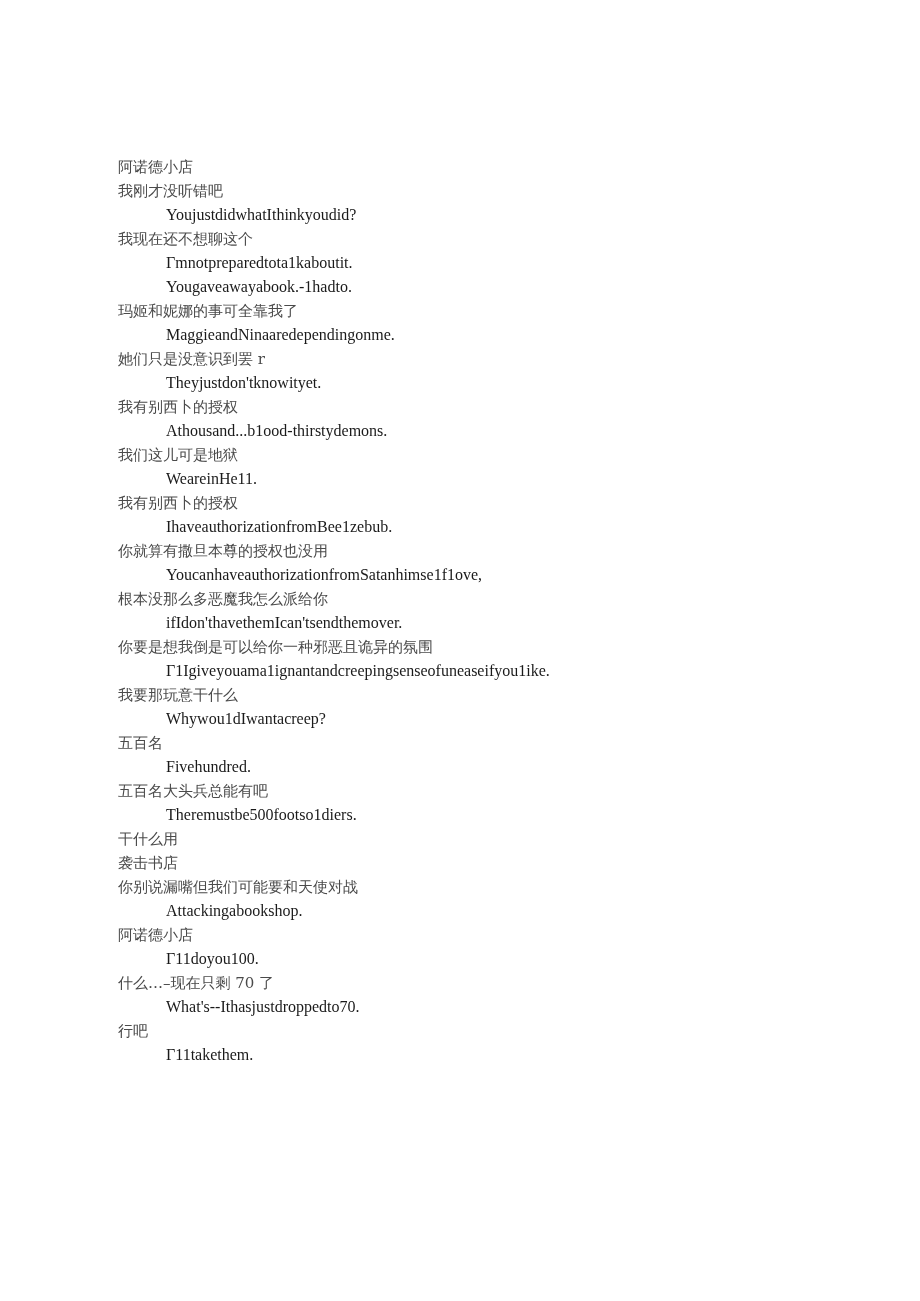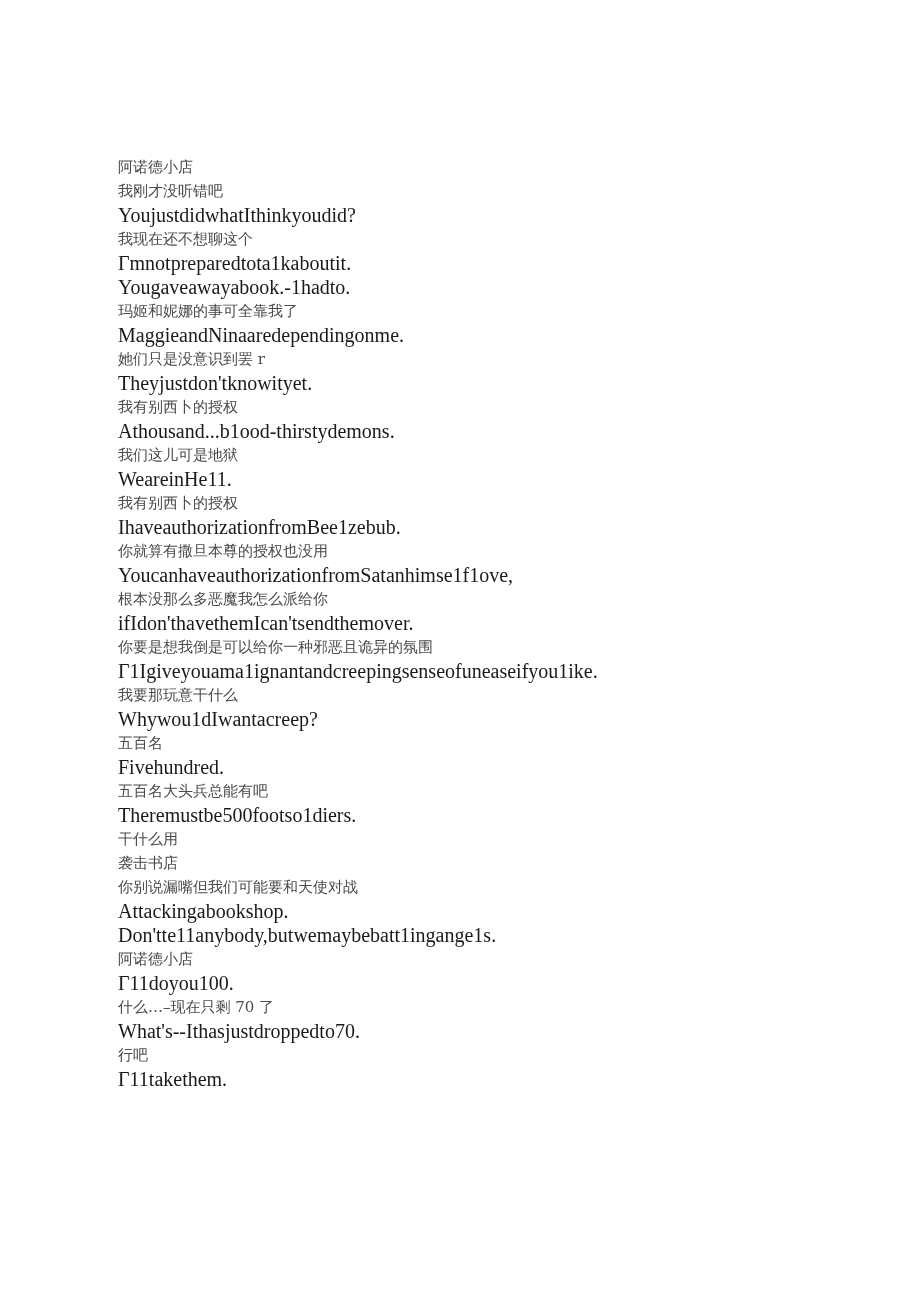--- a/index.html
+++ b/index.html
@@ -41,22 +41,23 @@
   .line.zh {
     color: #4a4a4a;
     font-family: "DejaVu Serif", "Liberation Serif", serif;
     font-size: 15px;
     font-weight: 400;
   }
   
   .line.en {
     color: #1a1a1a;
     font-family: "Liberation Serif", "DejaVu Serif", serif;
-    font-size: 20px;
+    font-size: 16px;
     font-weight: 400;
+    margin-left: 48px;
   }
 </style>
 </head>
 <body>
 
 <div id="page">
   <div id="transcript">
       <div class="line zh">阿诺德小店</div>
       <div class="line zh">我刚才没听错吧</div>
       <div class="line en">YoujustdidwhatIthinkyoudid?</div>
@@ -82,21 +83,20 @@
       <div class="line zh">我要那玩意干什么</div>
       <div class="line en">Whywou1dIwantacreep?</div>
       <div class="line zh">五百名</div>
       <div class="line en">Fivehundred.</div>
       <div class="line zh">五百名大头兵总能有吧</div>
       <div class="line en">Theremustbe500footso1diers.</div>
       <div class="line zh">干什么用</div>
       <div class="line zh">袭击书店</div>
       <div class="line zh">你别说漏嘴但我们可能要和天使对战</div>
       <div class="line en">Attackingabookshop.</div>
-      <div class="line en">Don'tte11anybody,butwemaybebatt1ingange1s.</div>
       <div class="line zh">阿诺德小店</div>
       <div class="line en">Γ11doyou100.</div>
       <div class="line zh">什么…–现在只剩 70 了</div>
       <div class="line en">What's--Ithasjustdroppedto70.</div>
       <div class="line zh">行吧</div>
       <div class="line en">Γ11takethem.</div>
     </div>
 </div>
 
 </body></html>

